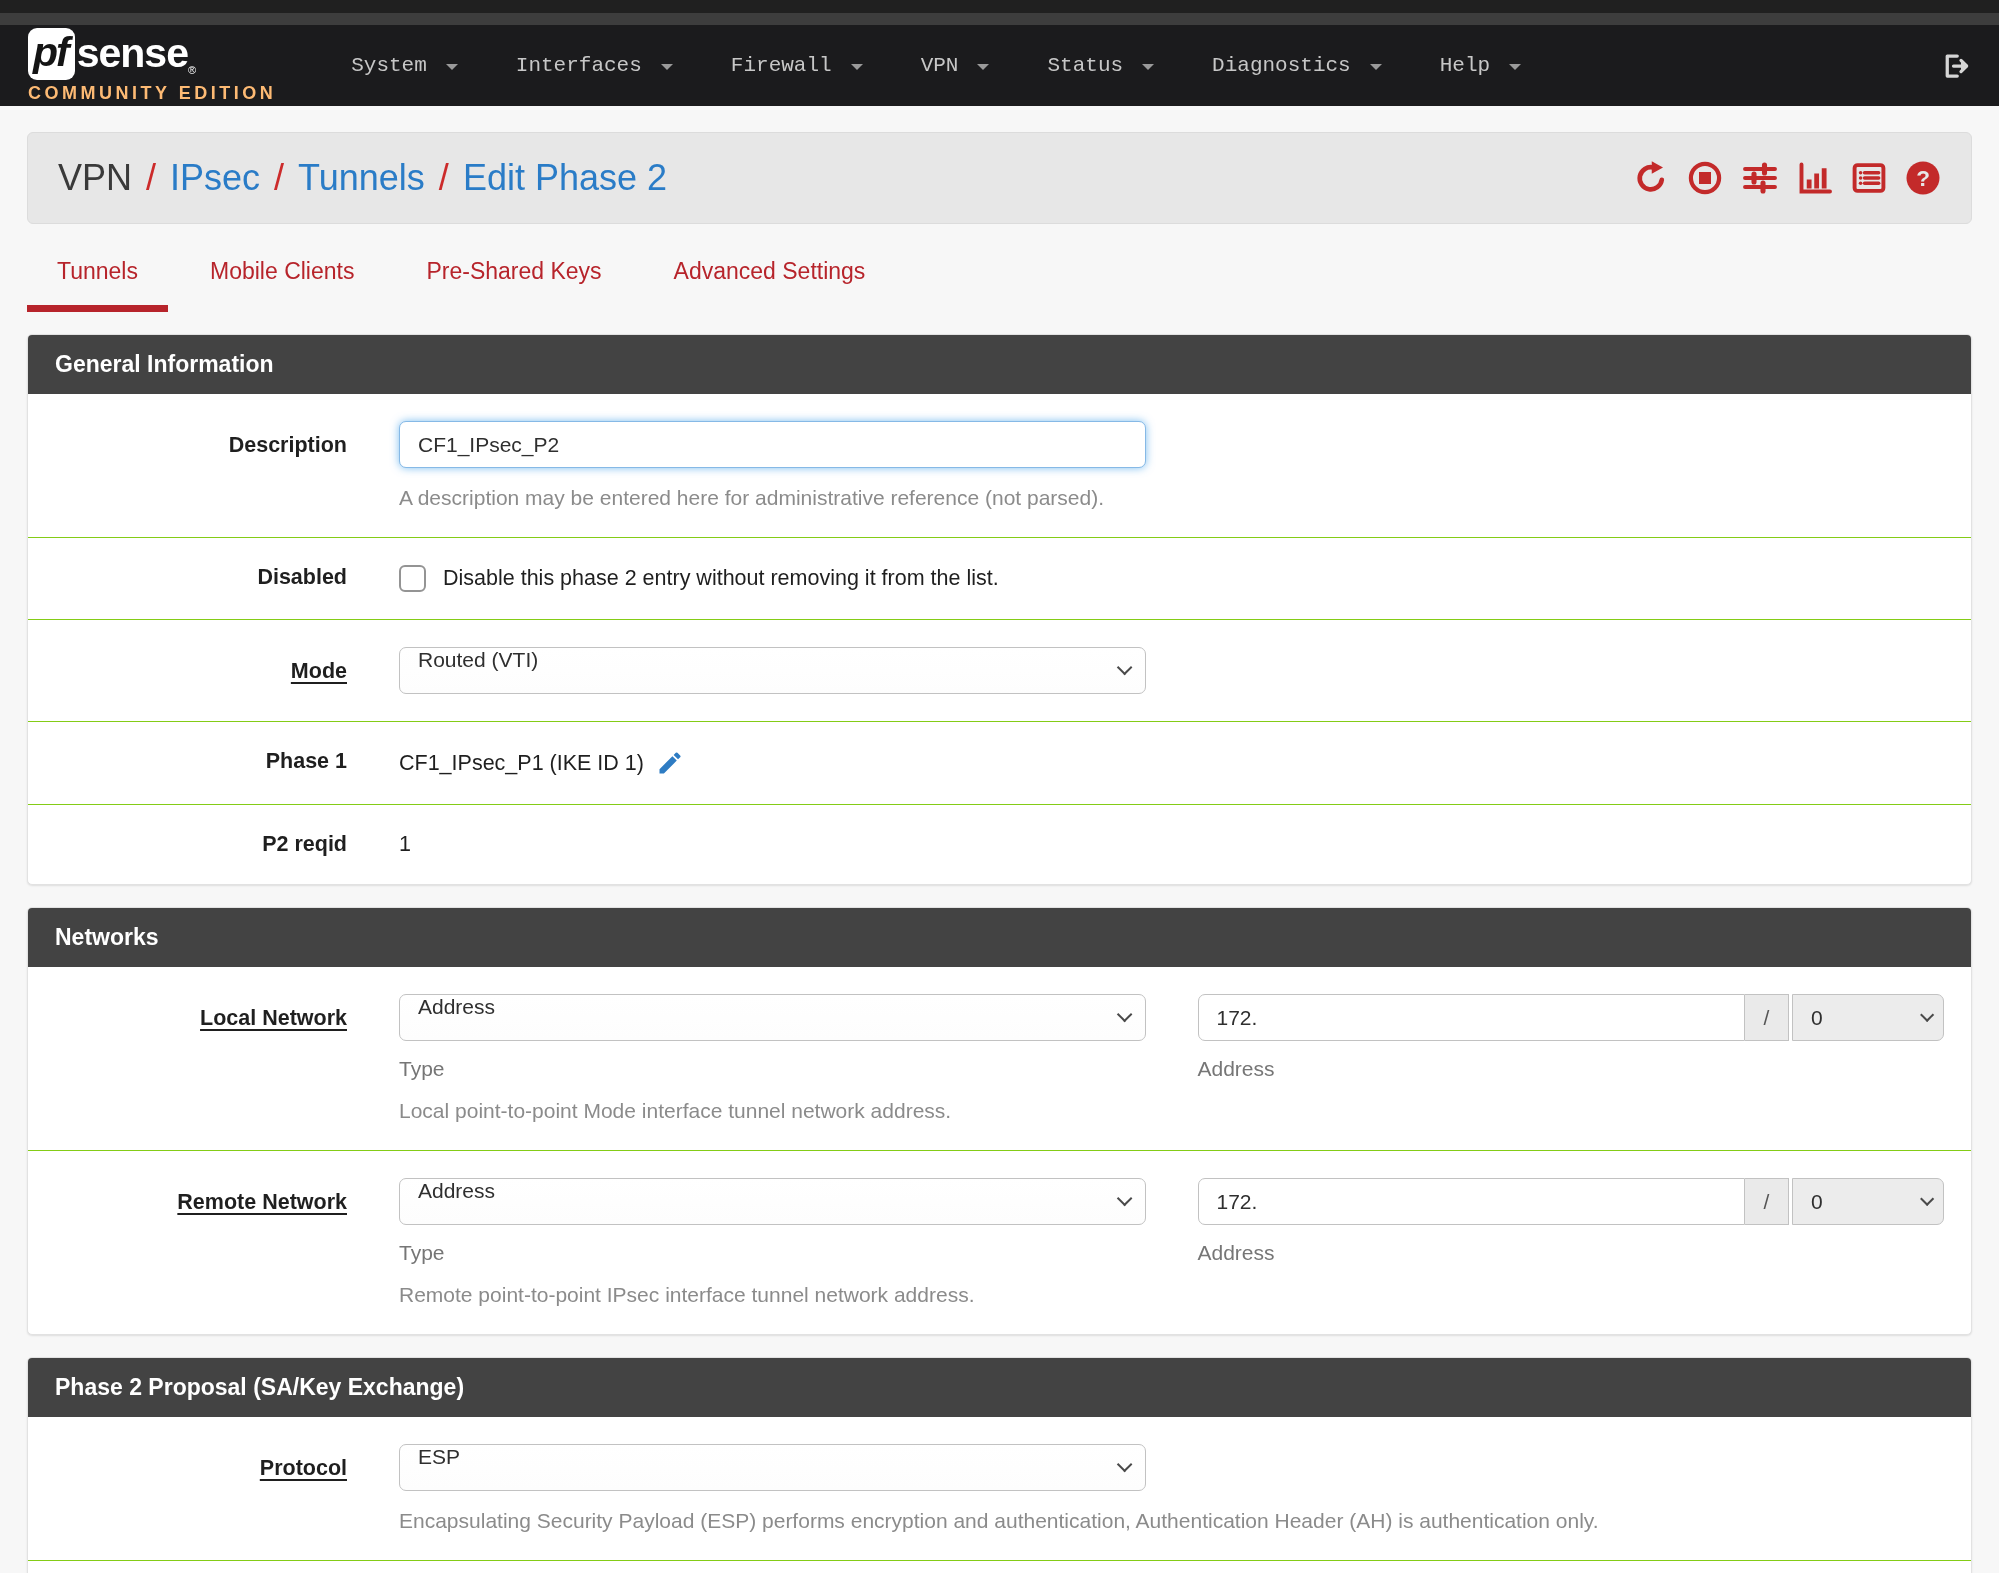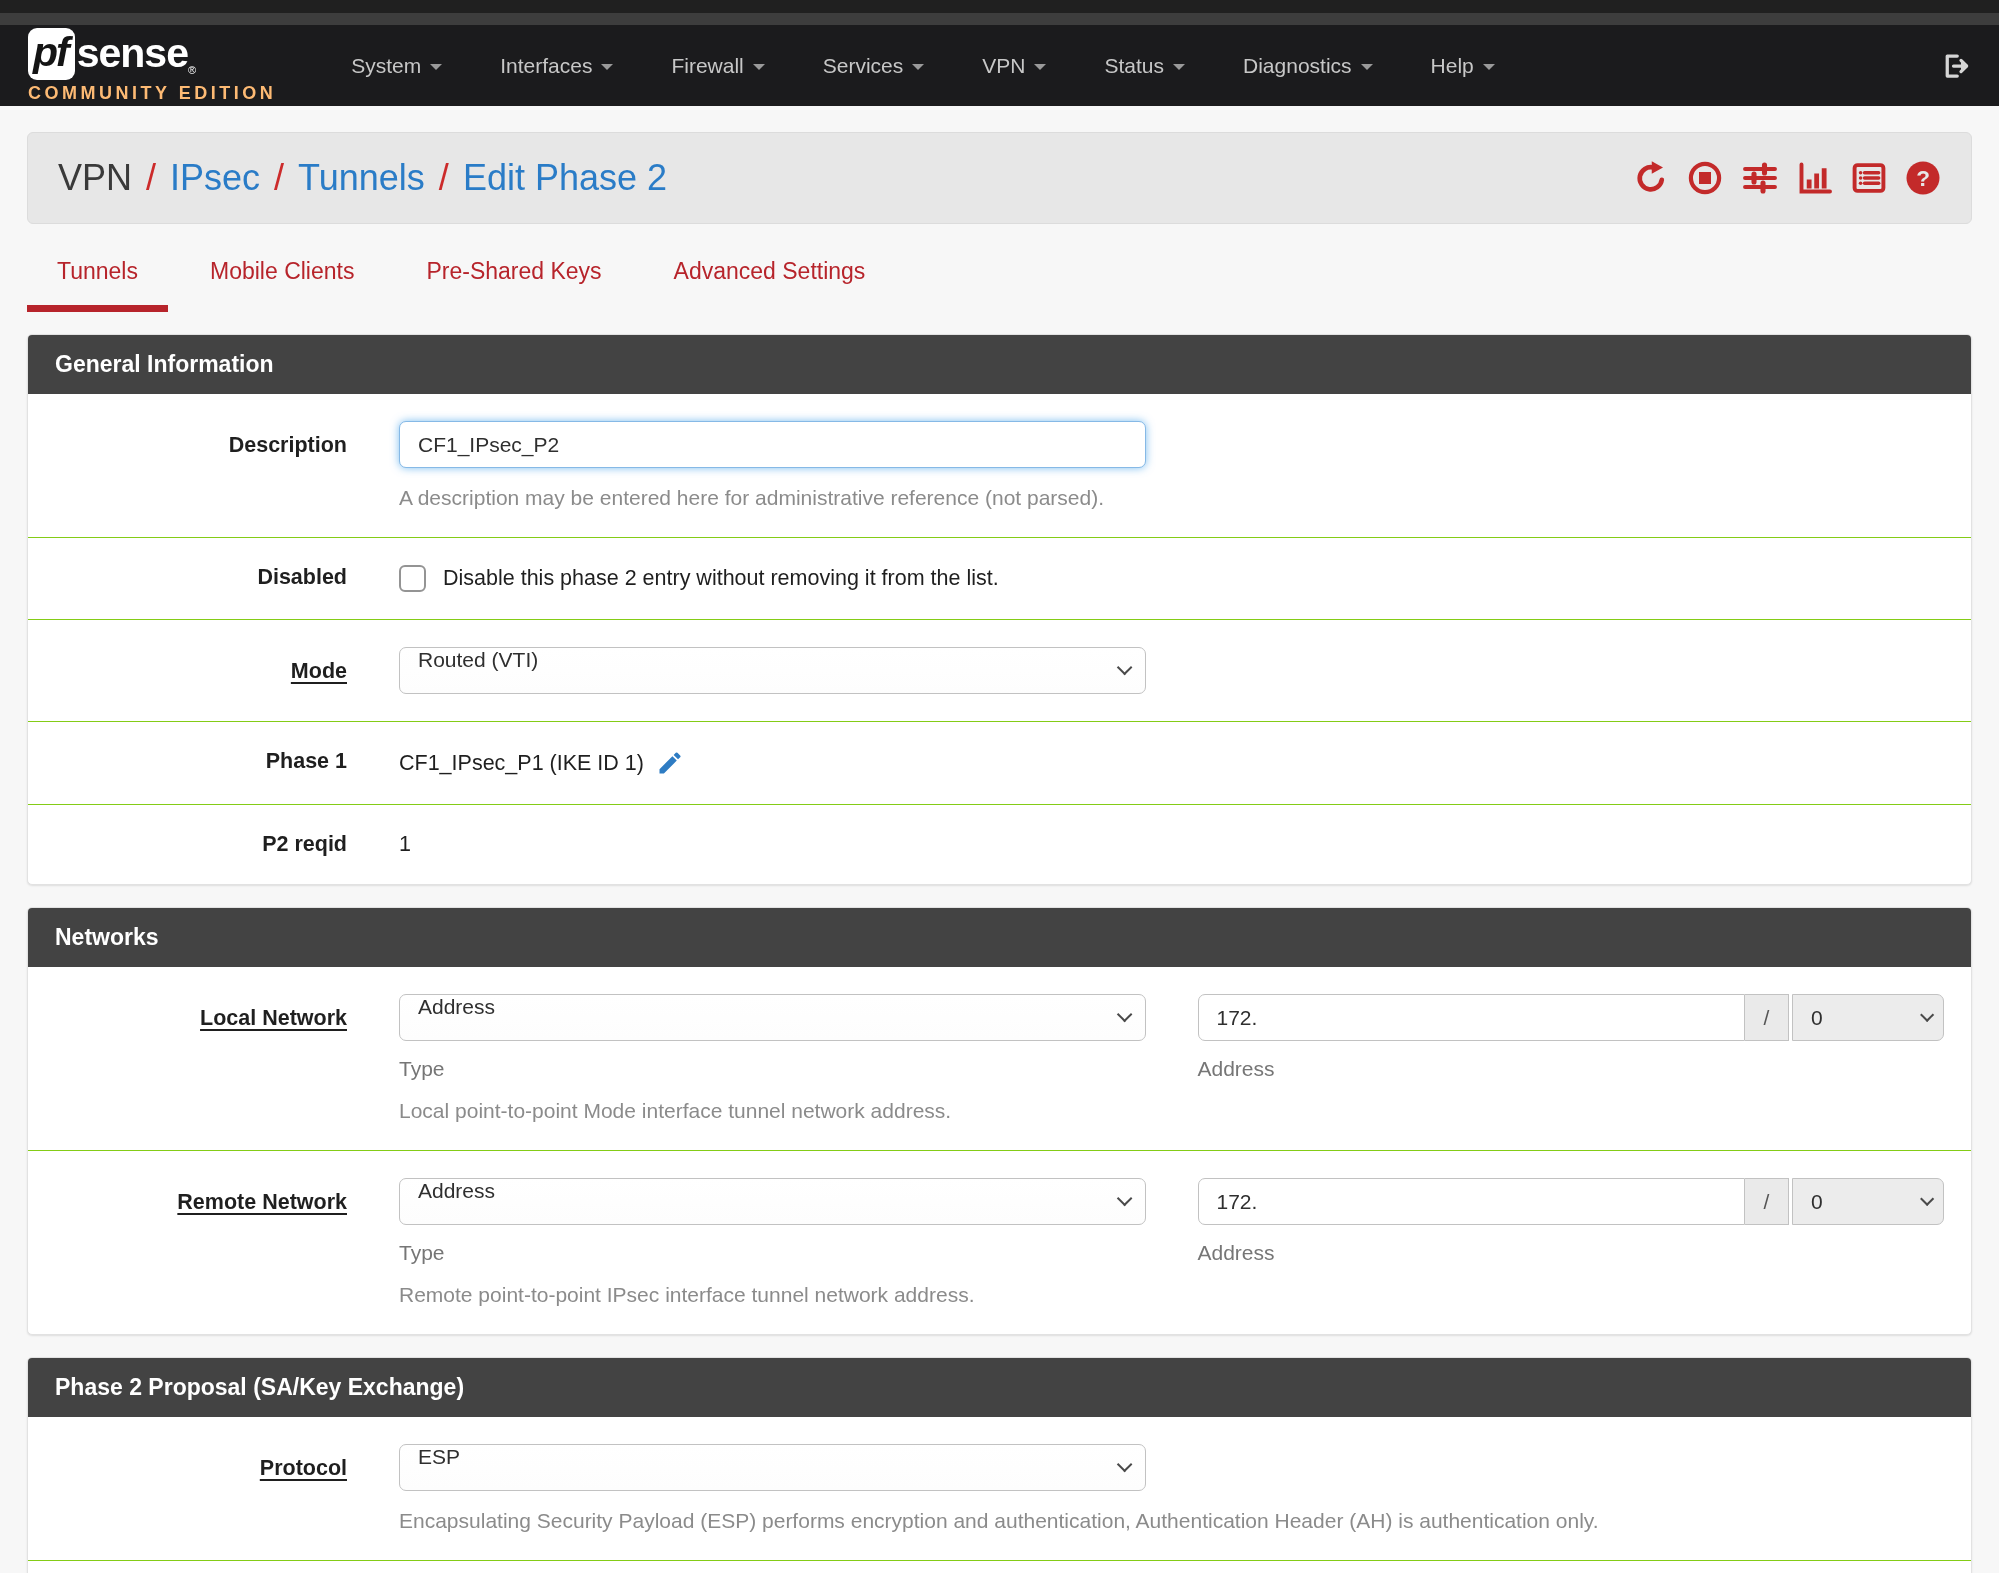--- a/index.html
+++ b/index.html
@@ -10,21 +10,21 @@
   .strip-a { height:13px; background:#202020; }
   .strip-b { height:12px; background:#3d3d3d; }
   .navbar { height:81px; background:#1b1b1d; display:flex; align-items:center; padding:0 28px; }
   .logo { display:flex; flex-direction:column; margin-right:46px; }
   .logo-row { display:flex; align-items:center; }
   .logo-pf { background:#fff; color:#141414; font-weight:bold; font-style:italic; font-size:41px; line-height:1; padding:4px 7px 7px 5px; border-radius:9px; letter-spacing:-2px; }
   .logo-sense { color:#fff; font-weight:bold; font-size:41px; letter-spacing:-1px; margin-left:2px; }
   .logo-reg { color:#fff; font-size:11px; align-self:flex-end; margin-bottom:4px; }
   .logo-tag { color:#fdba74; font-size:18px; font-weight:bold; letter-spacing:3.5px; margin-top:3px; }
   .nav-menu { display:flex; align-items:center; }
-  .nav-item { color:#c7c7c7; font-size:21px; padding:0 29px; display:flex; align-items:center; gap:9px; cursor:pointer; height:81px; }
+  .nav-item { color:#c7c7c7; font-size:21px; padding:0 29px; display:flex; align-items:center; gap:19px; cursor:pointer; height:81px;font-family:Liberation Mono, monospace; }
   .caret { width:0; height:0; border-left:6px solid transparent; border-right:6px solid transparent; border-top:6px solid #9a9a9a; margin-top:3px; }
   .logout { margin-left:auto; color:#d6d6d6; display:flex; align-items:center; cursor:pointer; }
 
   
   .crumbbar { margin:26px 27px 0; background:#e7e7e7; border:1px solid #dcdcdc; border-radius:6px; height:92px; display:flex; align-items:center; padding:0 30px; }
   .crumbs { display:flex; align-items:baseline; gap:14px; font-size:36px; }
   .crumb-static { color:#3a3a3a; }
   .crumb-link { color:#2a7cc7; cursor:pointer; }
   .crumb-sep { color:#cc2b2b; }
   .crumb-icons { margin-left:auto; display:flex; align-items:center; gap:18px; color:#c32a2a; }
@@ -91,24 +91,20 @@
       </div>
     <div class="nav-item">
         <span>Interfaces</span>
         <span class="caret"></span>
       </div>
     <div class="nav-item">
         <span>Firewall</span>
         <span class="caret"></span>
       </div>
     <div class="nav-item">
-        <span>Services</span>
-        <span class="caret"></span>
-      </div>
-    <div class="nav-item">
         <span>VPN</span>
         <span class="caret"></span>
       </div>
     <div class="nav-item">
         <span>Status</span>
         <span class="caret"></span>
       </div>
     <div class="nav-item">
         <span>Diagnostics</span>
         <span class="caret"></span>

